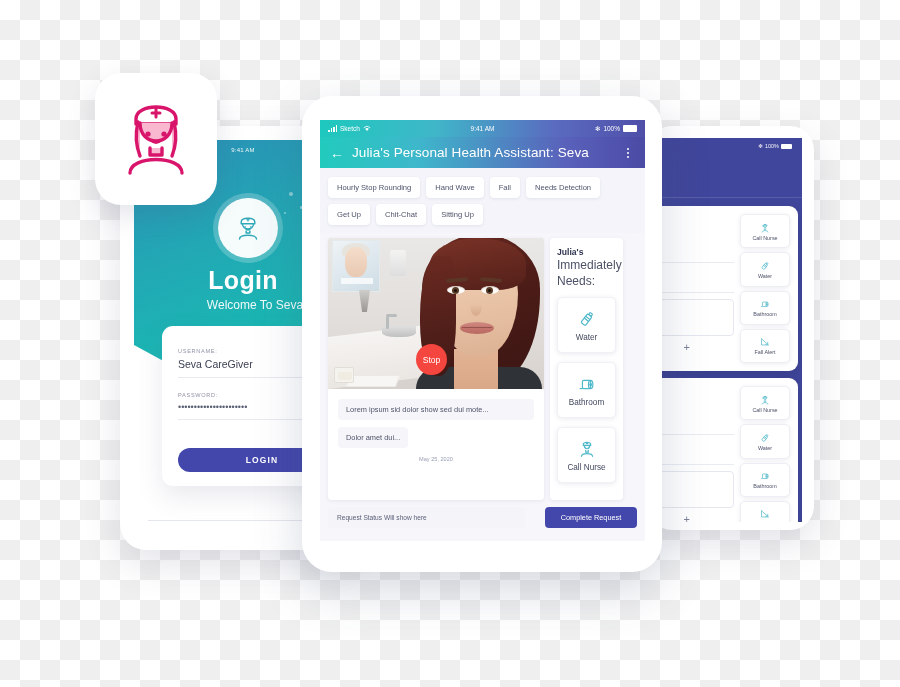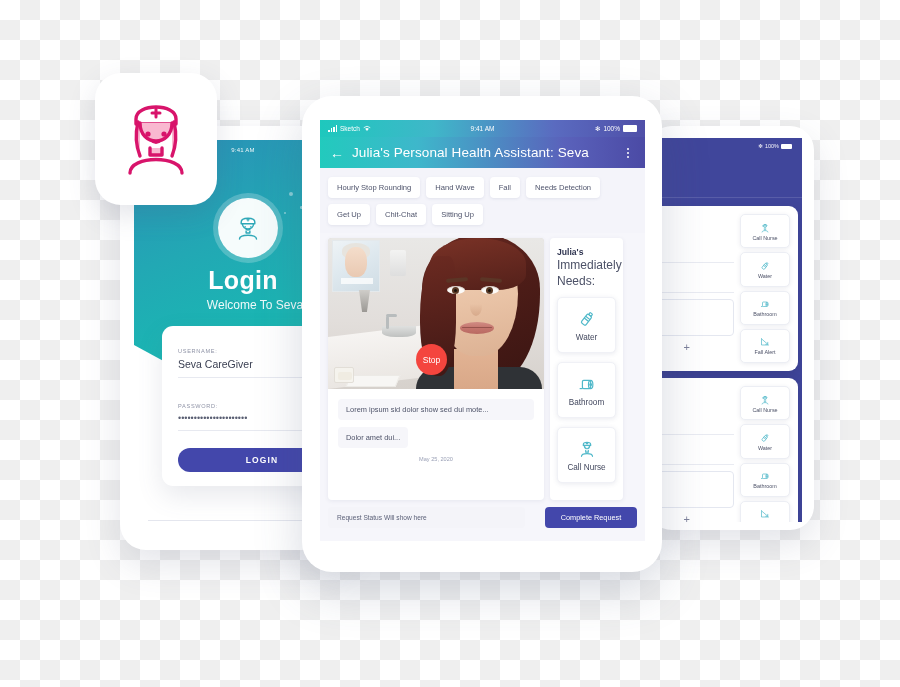--- a/index.html
+++ b/index.html
@@ -94,21 +94,21 @@
   }
   .pl-flabel {
     font-size: 5.6px; letter-spacing: .7px; color: #8f93a6; text-transform: uppercase;
     margin-bottom: 4px;
   }
   .pl-fval {
     font-size: 10.5px; color: #3b4053; padding-bottom: 7px;
     border-bottom: 1px solid #e7e9f0;
   }
   .pl-fval.pw { letter-spacing: 0px; font-size: 9px; color: #5a5f73; }
-  .pl-fgroup { margin-bottom: 25px; }
+  .pl-fgroup { margin-bottom: 14px; }
   .pl-loginbtn {
     position: absolute;
     left: 16px; top: 122px;
     width: 168px; height: 24px;
     background: #4347ab;
     border-radius: 13px;
     color: #ffffff;
     font-size: 8.5px; font-weight: bold; letter-spacing: 1.1px;
     display: flex; align-items: center; justify-content: center;
     border: none;

